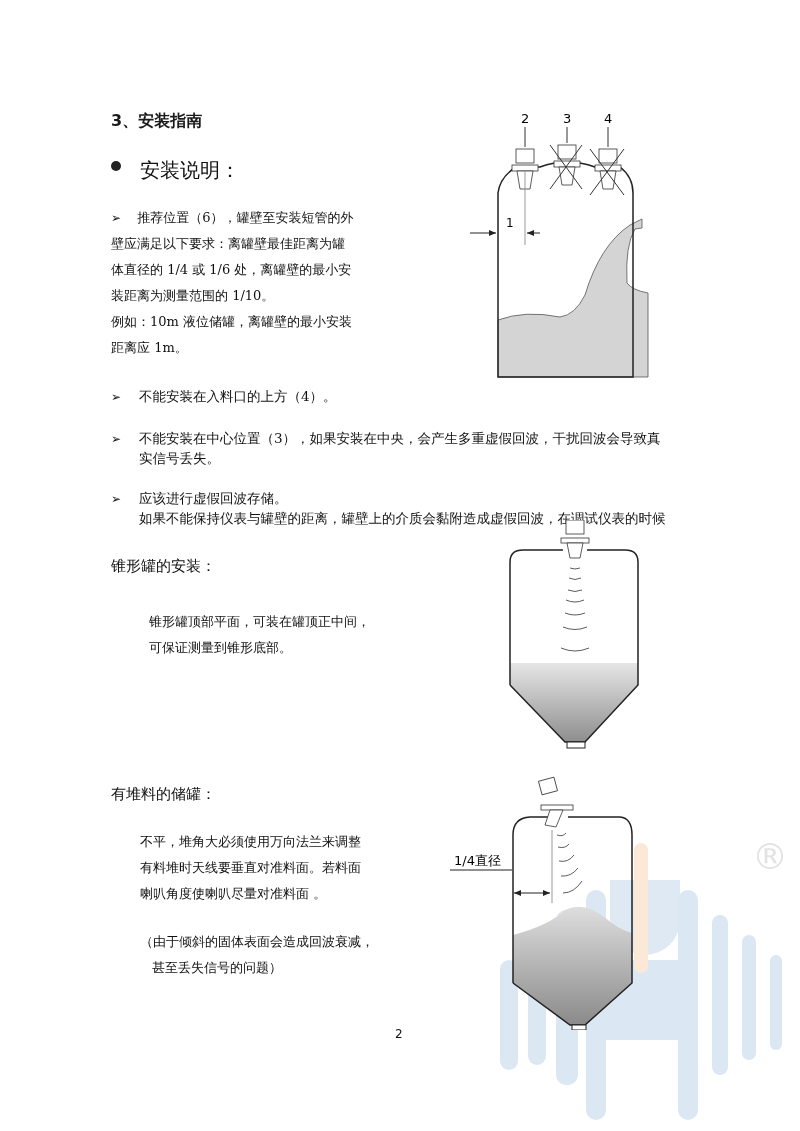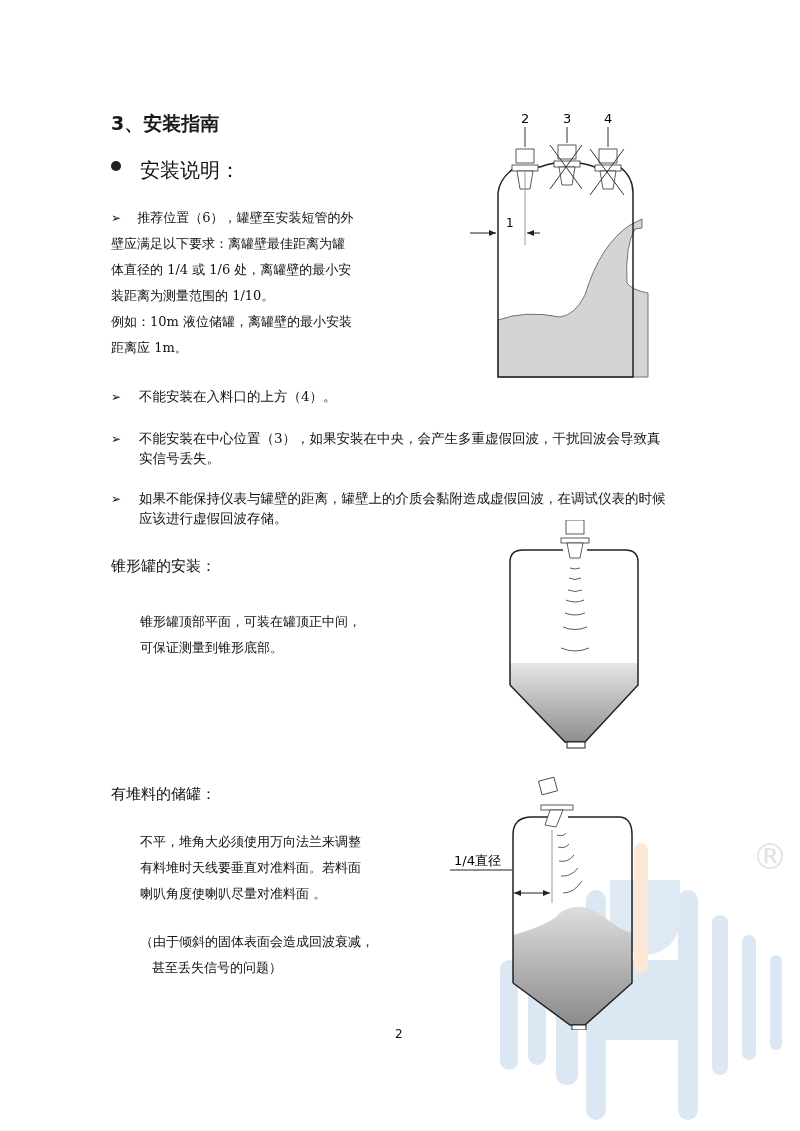--- a/index.html
+++ b/index.html
@@ -1,19 +1,19 @@
 <!DOCTYPE html>
 <html><head>
 <meta charset="utf-8">
 <style>
   html, body { margin: 0; padding: 0; background: #ffffff; }
   body { width: 800px; height: 1131px; position: relative; overflow: hidden;
          font-family: "DejaVu Serif", "Liberation Serif", serif; color: #111; }
   .abs { position: absolute; }
-  .h1 { font-family: "DejaVu Sans", "Liberation Sans", sans-serif; font-size: 19px; font-weight: bold; color: #1a1a1a; }
+  .h1 { font-family: "DejaVu Sans", "Liberation Sans", sans-serif; font-size: 16px; font-weight: bold; color: #1a1a1a; }
   .sans { font-family: "DejaVu Sans", "Liberation Sans", sans-serif; }
   .p { font-size: 13px; line-height: 26px; }
   .bullet-text { font-size: 13.5px; }
   .arrow { font-family: "DejaVu Sans", sans-serif; font-size: 12px; }
   .dot { width: 10px; height: 10px; border-radius: 50%; background: #222; }
   .sub { font-size: 15px; }
   .wm { position: absolute; background: #dbe7f3; border-radius: 10px; }
 </style>
 </head>
 <body>
@@ -92,27 +92,27 @@
 <div class="abs bullet-text" style="left:111px;top:428px;line-height:20px;width:590px;">
   <span class="arrow">➢</span>
   <div style="position:absolute;left:28px;top:0;white-space:nowrap;">
     <div>不能安装在中心位置（3），如果安装在中央，会产生多重虚假回波，干扰回波会导致真</div>
       <div>实信号丢失。</div>
   </div>
 </div>
 <div class="abs bullet-text" style="left:111px;top:488px;line-height:20px;width:590px;">
   <span class="arrow">➢</span>
   <div style="position:absolute;left:28px;top:0;white-space:nowrap;">
-    <div>如果不能保持仪表与罐壁的距离，罐壁上的介质会黏附造成虚假回波，在调试仪表的时候</div>
-      <div>应该进行虚假回波存储。</div>
+    <div>应该进行虚假回波存储。</div>
+      <div>如果不能保持仪表与罐壁的距离，罐壁上的介质会黏附造成虚假回波，在调试仪表的时候</div>
   </div>
 </div>
 
 <div class="abs sub" style="left:111px;top:557px;">锥形罐的安装：</div>
-<div class="abs p" style="left:140px;top:609px;">
+<div class="abs p" style="left:149px;top:609px;">
   <div>锥形罐顶部平面，可装在罐顶正中间，</div>
     <div>可保证测量到锥形底部。</div>
 </div>
 
 <svg class="abs" style="left:505px;top:520px;" width="140" height="240" viewBox="0 0 140 240">
   <defs>
       <linearGradient id="g1" x1="0" y1="0" x2="0" y2="1">
         <stop offset="0" stop-color="#e6e6e6"></stop>
         <stop offset="1" stop-color="#8e8e8e"></stop>
       </linearGradient>

